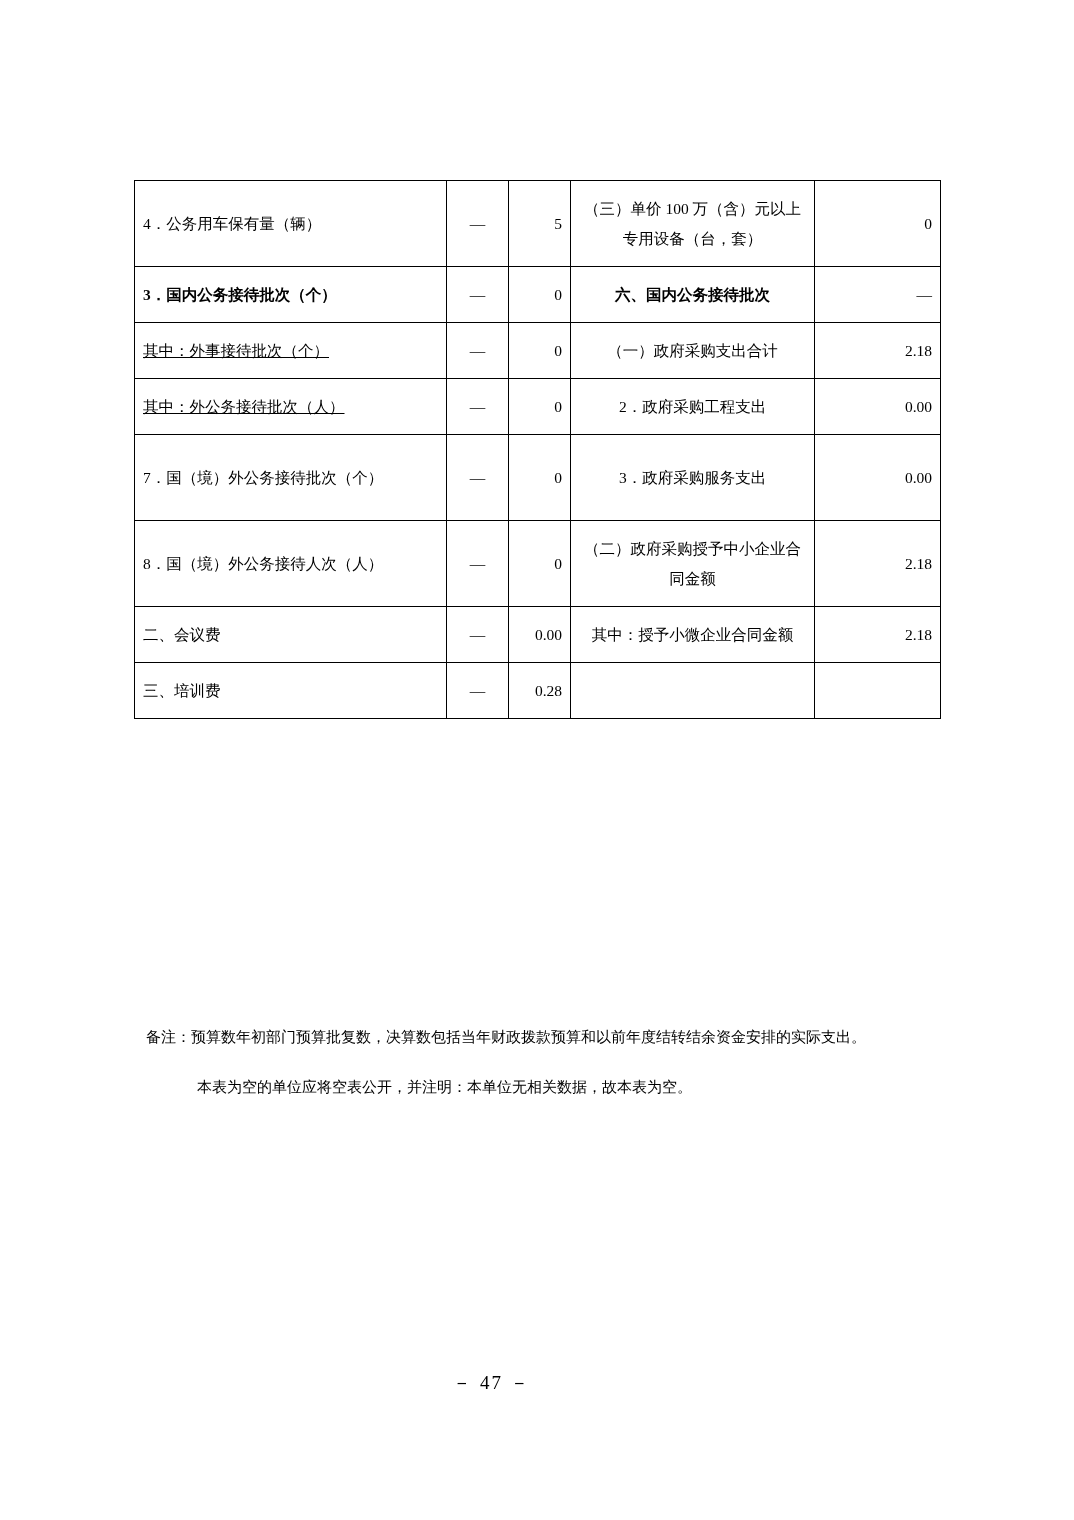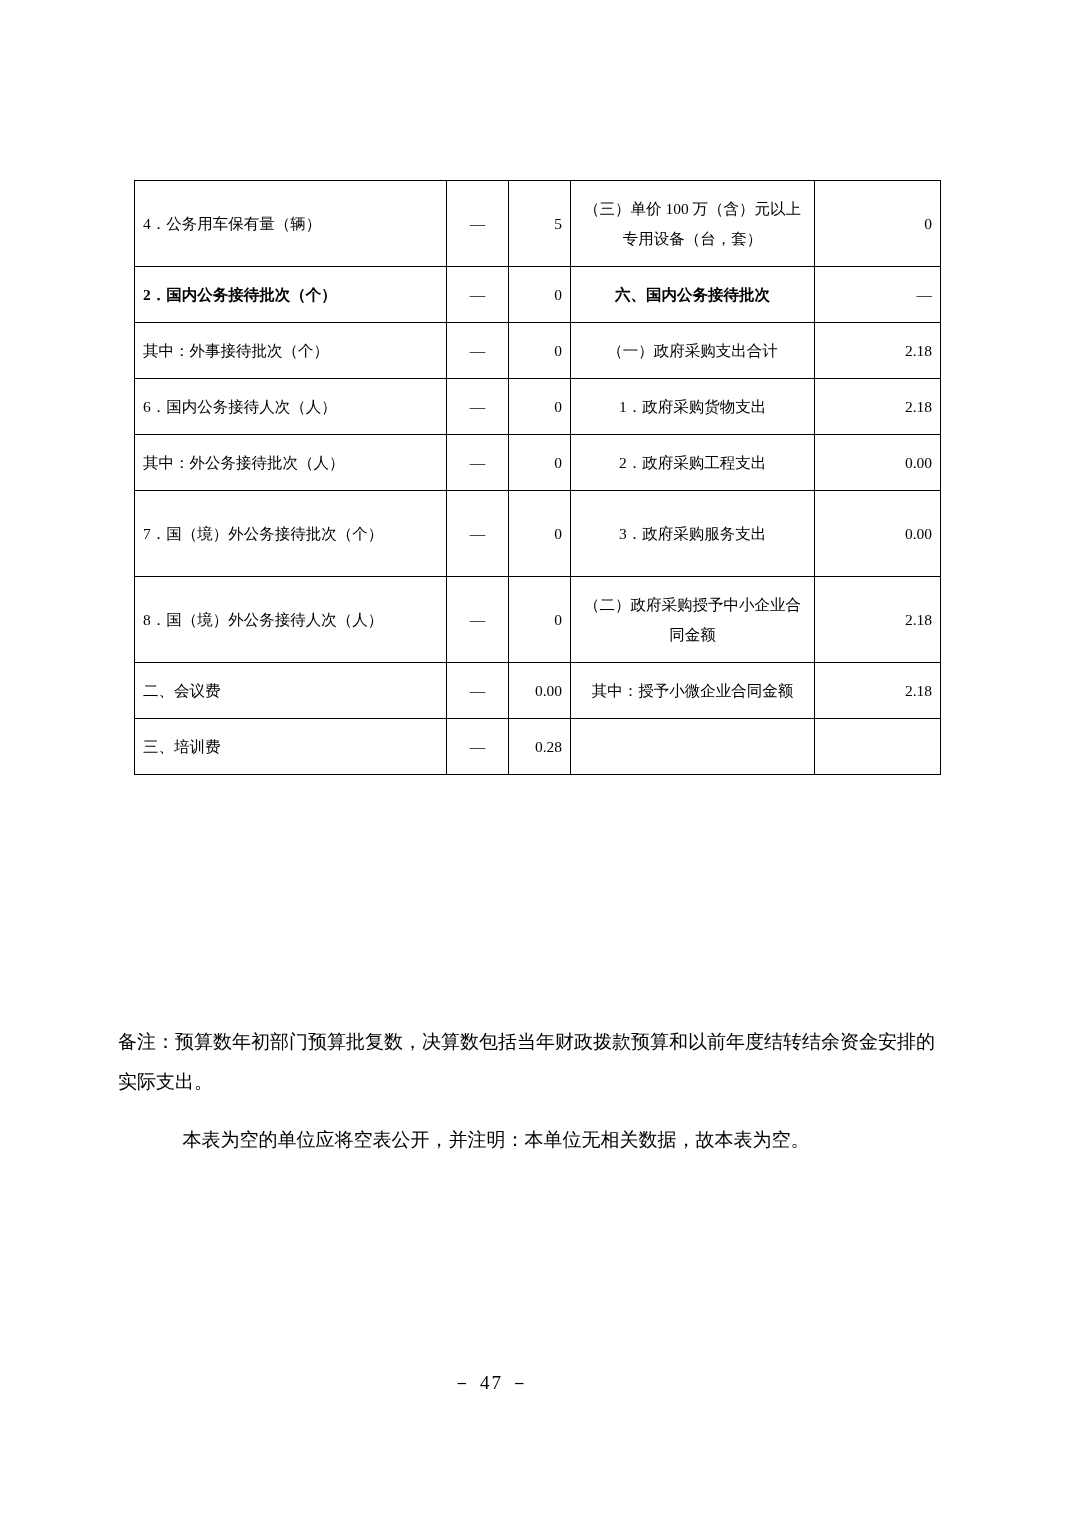--- a/index.html
+++ b/index.html
@@ -39,33 +39,33 @@
     padding: 6px 8px;
     box-sizing: border-box;
   }
   .c-label   { width: 312px; text-align: left; }
   .c-budget  { width: 62px;  text-align: center; }
   .c-final   { width: 62px;  text-align: right; padding-right: 14px; }
   .c-label2  { width: 244px; text-align: center; }
   .c-val2    { width: 126px; text-align: right; padding-right: 14px; }
 
   .indent-1 { padding-left: 26px; margin-left: 13px; }
-  .indent-2 { padding-left: 52px; }
+  .indent-2 { padding-left: 52px; text-decoration: underline; }
   .indent-3 { padding-left: 78px; }
   .indent-4 { padding-left: 30px; }
   .bold { font-weight: bold; }
   .tall { height: 86px; }
   .mid  { height: 56px; }
 
   .notes {
     position: absolute;
-    left: 118px;
+    left: 146px;
     top: 1022px;
     width: 830px;
-    font-size: 19px;
+    font-size: 15px;
     line-height: 2.1;
   }
   .notes p { margin: 0 0 18px 0; }
   .notes .n2 { text-indent: 3.4em; }
 
   .page-number {
     position: absolute;
     left: 0;
     top: 1370px;
     width: 1074px;
@@ -85,38 +85,31 @@
     <table class="budget">
       <tbody id="table-body">
           <tr class="tall">
             <td class="c-label indent-1">4．公务用车保有量（辆）</td>
             <td class="c-budget">—</td>
             <td class="c-final">5</td>
             <td class="c-label2 indent-4">（三）单价 100 万（含）元以上专用设备（台，套）</td>
             <td class="c-val2">0</td>
           </tr>
           <tr class="mid">
-            <td class="c-label indent-1 bold">2．国内公务接待批次（个）</td>
+            <td class="c-label indent-1 bold">3．国内公务接待批次（个）</td>
             <td class="c-budget">—</td>
             <td class="c-final">0</td>
             <td class="c-label2  bold">六、国内公务接待批次</td>
             <td class="c-val2">—</td>
           </tr>
           <tr class="mid">
             <td class="c-label indent-2">其中：外事接待批次（个）</td>
             <td class="c-budget">—</td>
             <td class="c-final">0</td>
             <td class="c-label2 indent-4">（一）政府采购支出合计</td>
-            <td class="c-val2">2.18</td>
-          </tr>
-          <tr class="mid">
-            <td class="c-label indent-1">6．国内公务接待人次（人）</td>
-            <td class="c-budget">—</td>
-            <td class="c-final">0</td>
-            <td class="c-label2 indent-3">1．政府采购货物支出</td>
             <td class="c-val2">2.18</td>
           </tr>
           <tr class="mid">
             <td class="c-label indent-2">其中：外公务接待批次（人）</td>
             <td class="c-budget">—</td>
             <td class="c-final">0</td>
             <td class="c-label2 indent-3">2．政府采购工程支出</td>
             <td class="c-val2">0.00</td>
           </tr>
           <tr class="tall">

